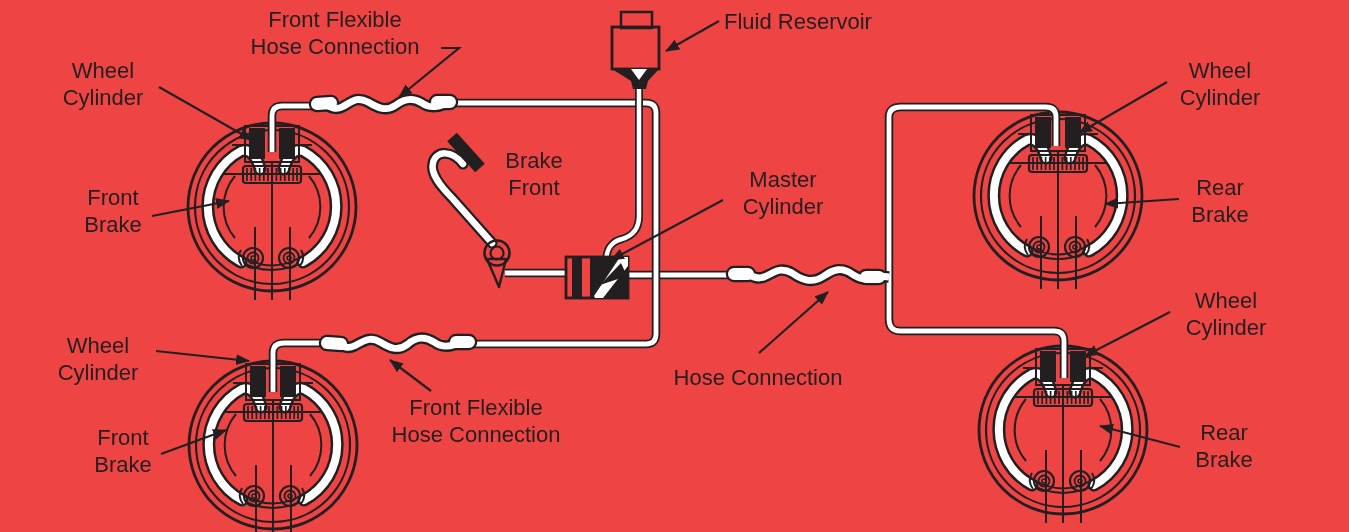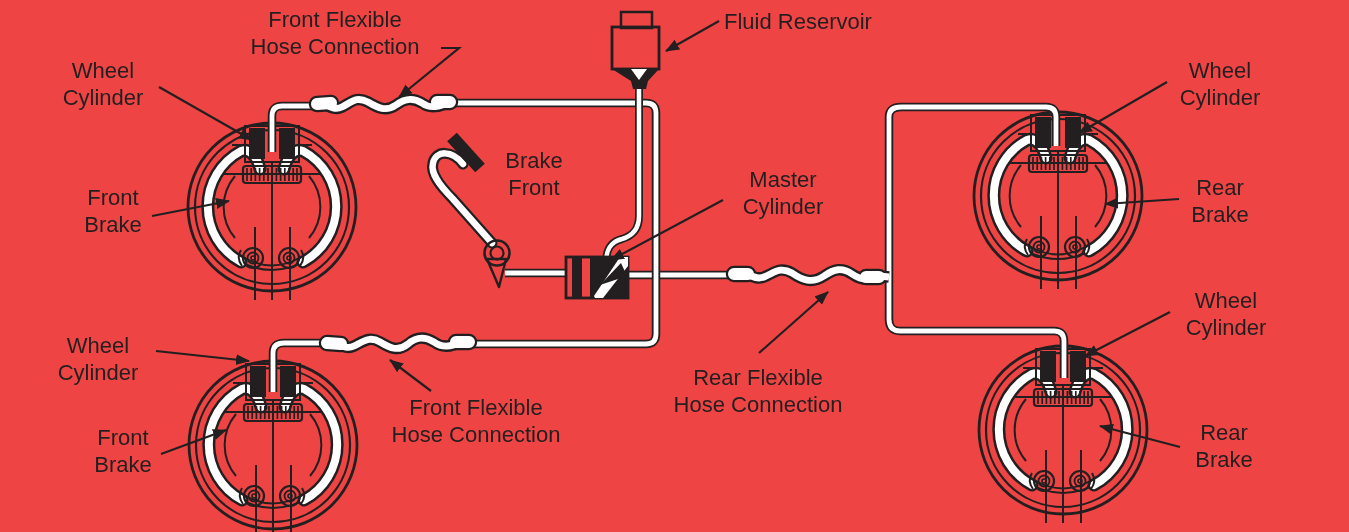--- a/index.html
+++ b/index.html
@@ -192,21 +192,20 @@
 </div>
 <div class="lbl" style="left:123px;top:424px">
   <div>Front</div>
   <div>Brake</div>
 </div>
 <div class="lbl" style="left:476px;top:394px">
   <div>Front Flexible</div>
   <div>Hose Connection</div>
 </div>
 <div class="lbl" style="left:758px;top:364px">
-  <div>Rear Flexible</div>
   <div>Hose Connection</div>
 </div>
 <div class="lbl" style="left:1226px;top:287px">
   <div>Wheel</div>
   <div>Cylinder</div>
 </div>
 <div class="lbl" style="left:1224px;top:419px">
   <div>Rear</div>
   <div>Brake</div>
 </div>

